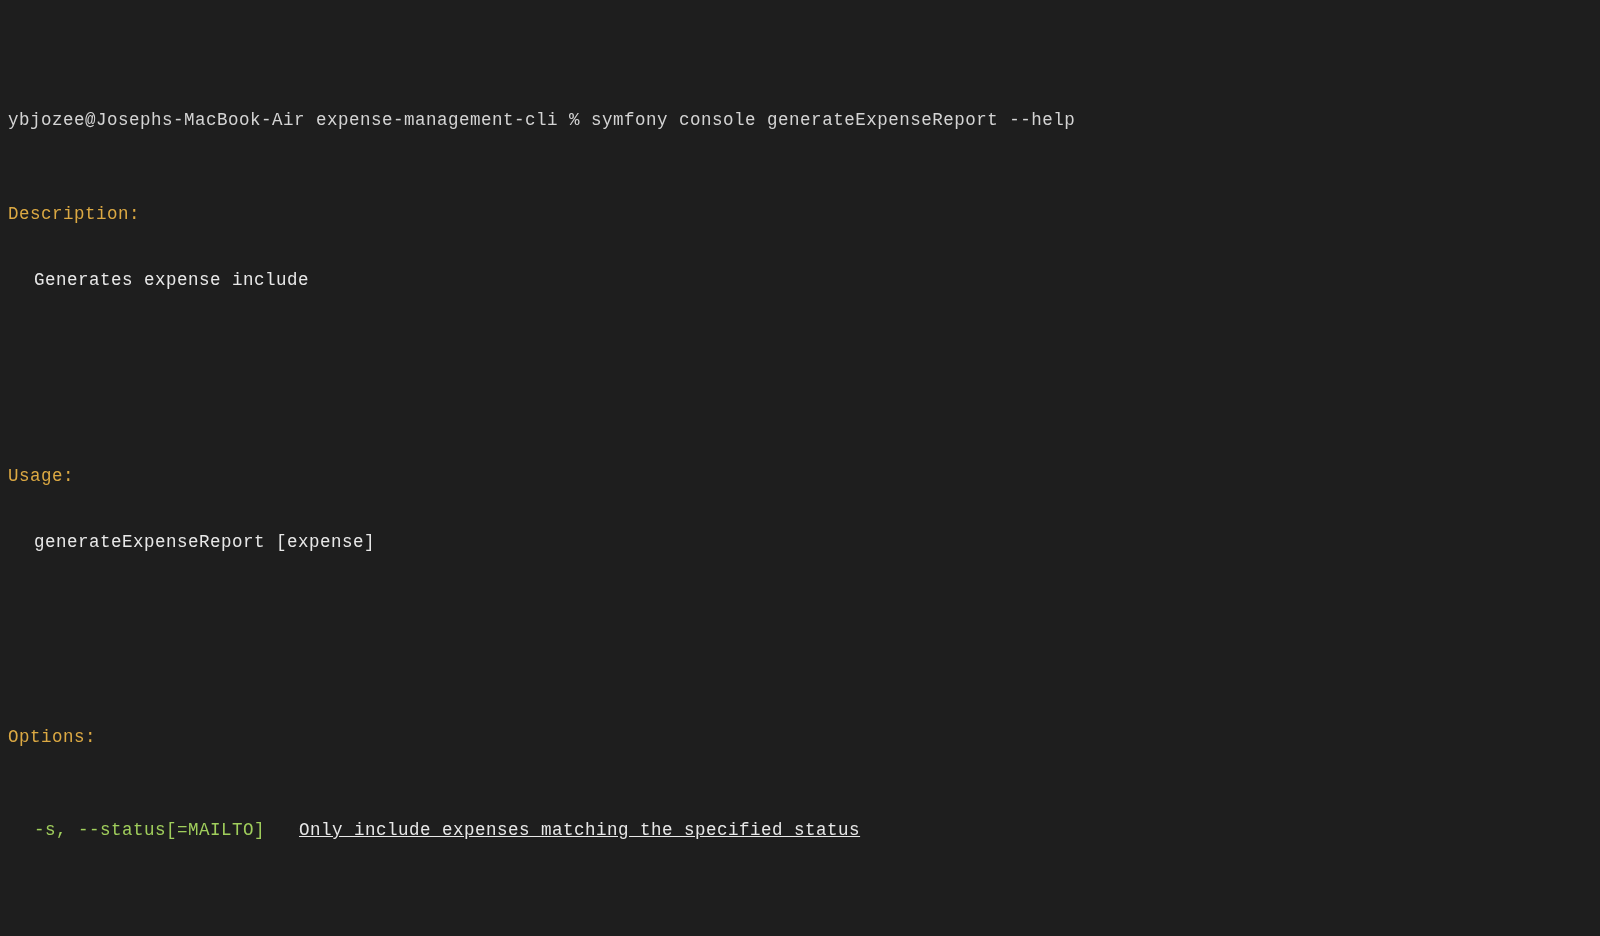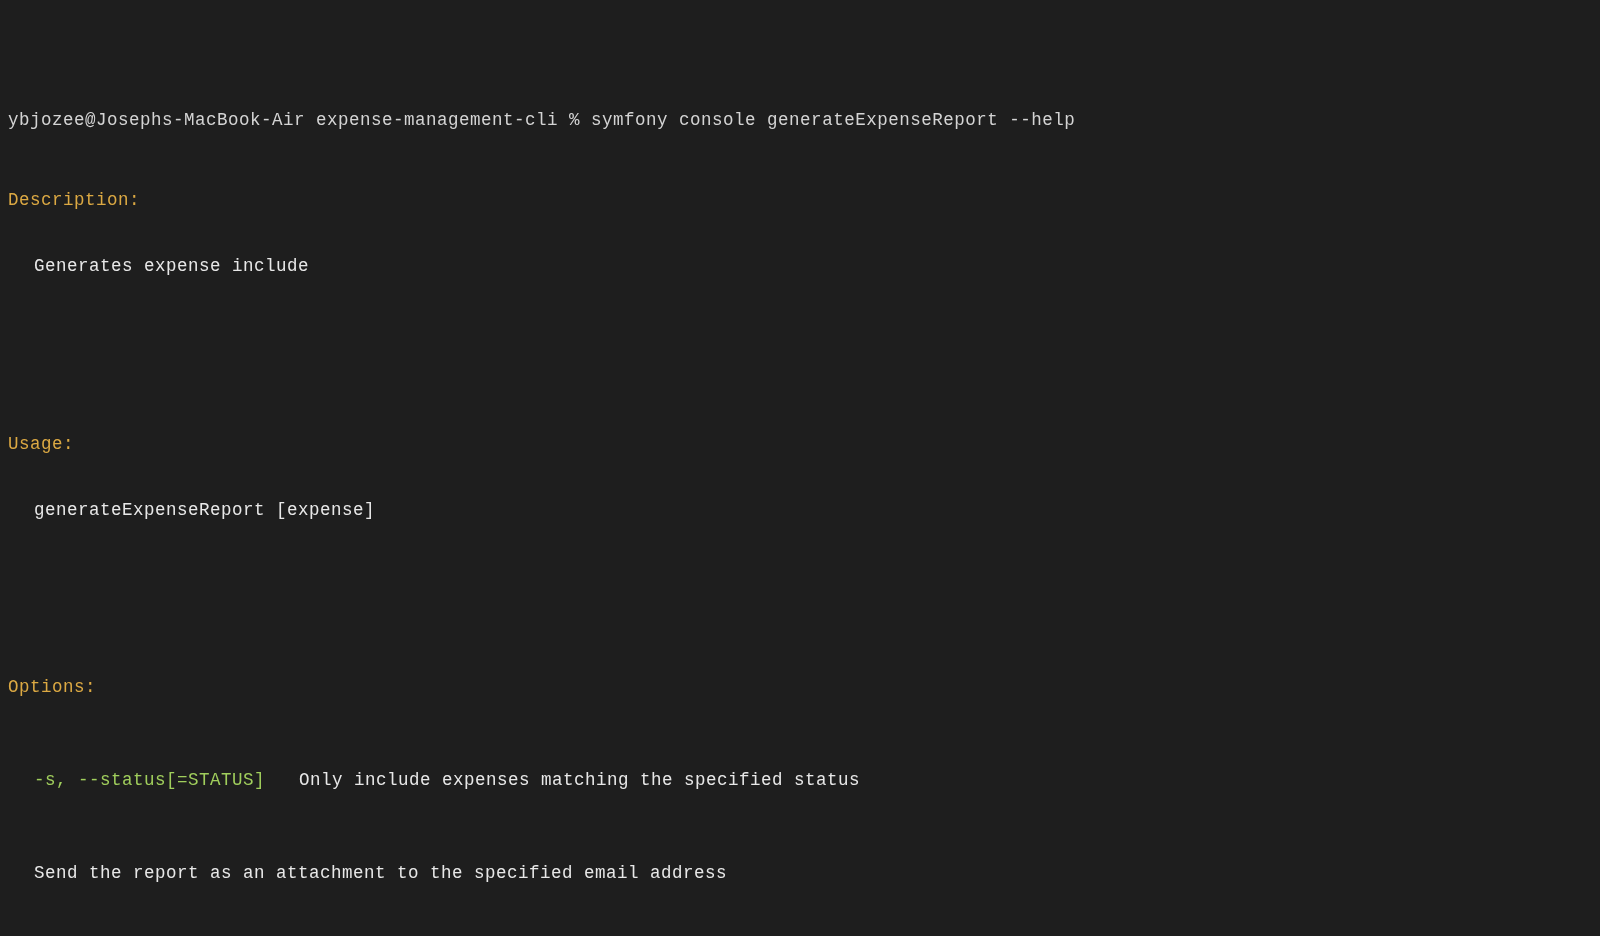--- a/index.html
+++ b/index.html
@@ -12,24 +12,25 @@
       color: #d4d4d4;
       font-family: 'Menlo', 'Monaco', 'Courier New', monospace;
       font-size: 17.5px;
       line-height: 1.5;
       padding: 2px 8px;
       letter-spacing: 0.5px;
       white-space: pre;
     }
     .prompt-line {
       color: #d4d4d4;
+      margin-bottom: 14px;
     }
     .section-header {
       color: #dca943;
-      margin-top: 20px;
+      margin-top: 38px;
       margin-bottom: 14px;
     }
     .section-header.first {
       margin-top: 1px;
     }
     .indented {
       padding-left: 26px;
       color: #e8e8e8;
     }
     .option-row {
@@ -38,20 +39,21 @@
       display: flex;
     }
     .option-flag {
       color: #a0ce5c;
       display: inline-block;
       width: 265px;
       flex-shrink: 0;
     }
     .option-desc {
       color: #e8e8e8;
+      text-decoration: underline;
     }
     .section-gap {
       height: 26px;
     }
   </style>
 </head>
 <body>
 
 
 
@@ -63,25 +65,25 @@
 <div class="section-gap"></div>
 
 <div class="section-header">Usage:</div>
 <div class="indented">generateExpenseReport [expense]</div>
 
 <div class="section-gap"></div>
 
 <div class="section-header">Options:</div>
 
 <div class="option-row">
-  <span class="option-flag">-s, --status[=STATUS]</span><span class="option-desc">Only include expenses matching the specified status</span>
+  <span class="option-flag">-s, --status[=MAILTO]</span><span class="option-desc">Only include expenses matching the specified status</span>
 </div>
 
 <div class="option-row">
-  <span class="option-desc">Send the report as an attachment to the specified email address</span>
+  
 </div>
 
 
 
 
 
 
 
 
 

